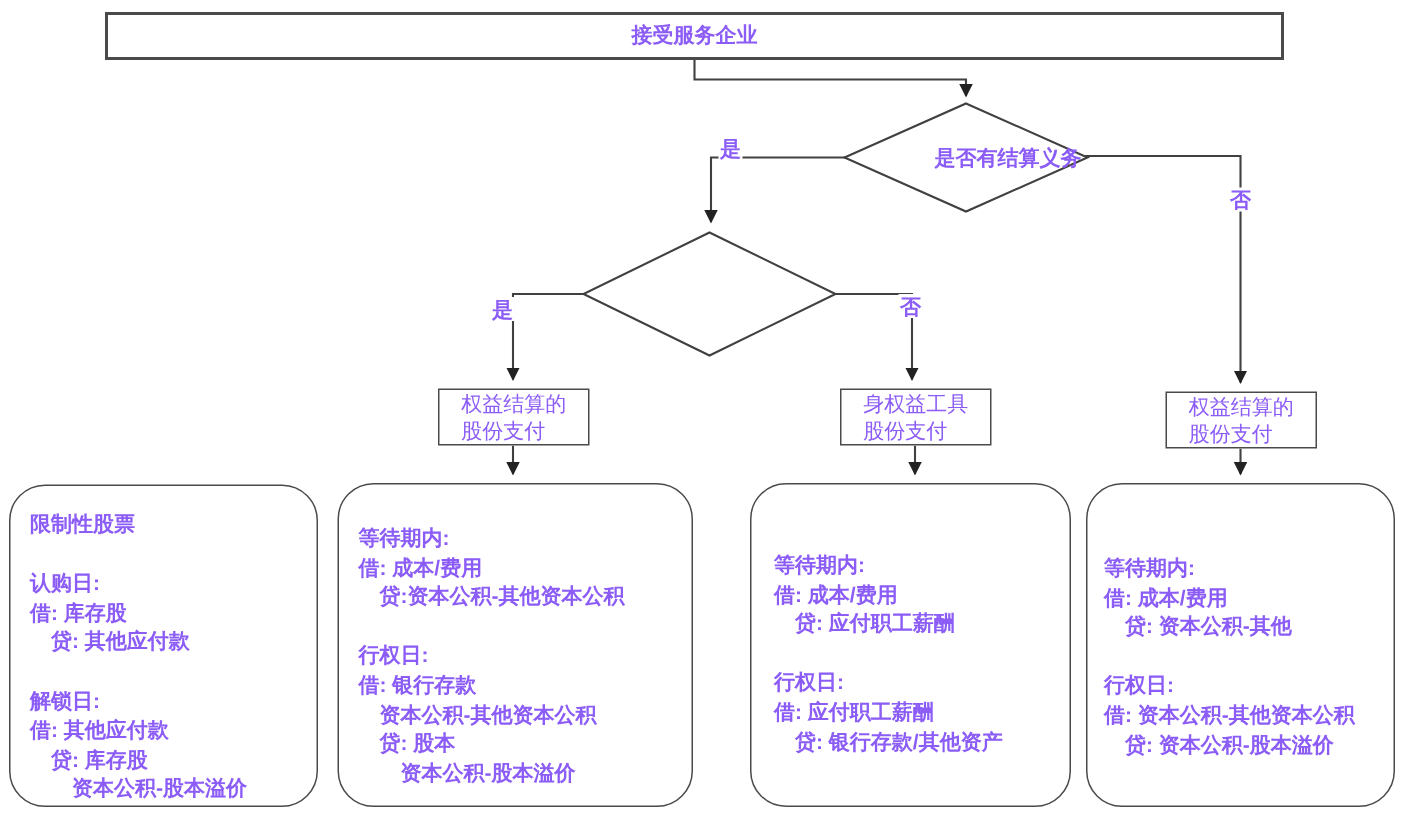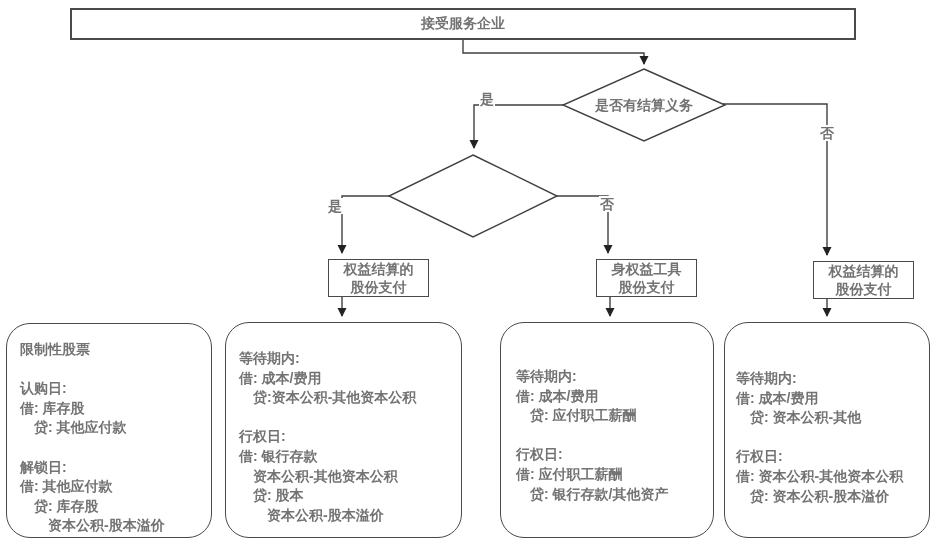--- a/index.html
+++ b/index.html
@@ -2,21 +2,21 @@
 <html><head>
 <meta charset="utf-8">
 <style>
   html, body { margin: 0; padding: 0; background: #ffffff; }
   .stage {
     position: relative;
     width: 935px;
     height: 544px;
     background: #ffffff;
     font-family: "Liberation Sans", sans-serif;
-    color: #737373;
+    color: #8b5cf6;
     overflow: hidden;
   }
   .layer { position: absolute; left: 0; top: 0; }
   
   .top-box {
     position: absolute;
     left: 70px; top: 8px; width: 786px; height: 32px;
     border: 2px solid #4a4a4a;
     background: #ffffff;
     display: flex; align-items: center; justify-content: center;
@@ -27,48 +27,47 @@
   
   .diamond-label {
     position: absolute;
     display: flex; align-items: center; justify-content: center;
     font-size: 14px; font-weight: bold;
     text-align: center;
     white-space: pre;
     line-height: 19px;
     z-index: 3;
   }
-  .d1-label { left: 564px; top: 88px; width: 160px; height: 34px; }
+  .d1-label { left: 592px; top: 88px; width: 160px; height: 34px; }
   .d2-label { left: 393px; top: 177px; width: 160px; height: 40px; }
   
   .branch-label {
     position: absolute;
     font-size: 14px; font-weight: bold;
     background: #ffffff;
     padding: 0 1px;
     line-height: 16px;
     z-index: 3;
   }
   .lbl-yes1 { left: 479px; top: 91px;  }
   .lbl-no1  { left: 819px; top: 125px; }
   .lbl-yes2 { left: 327px; top: 198px; }
   .lbl-no2  { left: 599px; top: 196px; }
   
   .process-box {
     position: absolute;
     border: 1.5px solid #4a4a4a;
     background: #ffffff;
     display: flex; align-items: center; justify-content: center;
-    text-align: center;
-    font-size: 14px; font-weight: bold;
+    text-align: left;
+    font-size: 14px; font-weight: normal;
     line-height: 18px;
     white-space: pre;
     box-sizing: border-box;
     z-index: 3;
-    margin-left: 36px;
   }
   .pb-equity-left  { left: 292px; top: 259px; width: 101px; height: 38px; }
   .pb-cash         { left: 560px; top: 259px; width: 101px; height: 38px; }
   .pb-equity-right { left: 777px; top: 261px; width: 101px; height: 38px; }
   
   .panel {
     position: absolute;
     border: 1.5px solid #4a4a4a;
     border-radius: 24px;
     background: #ffffff;

